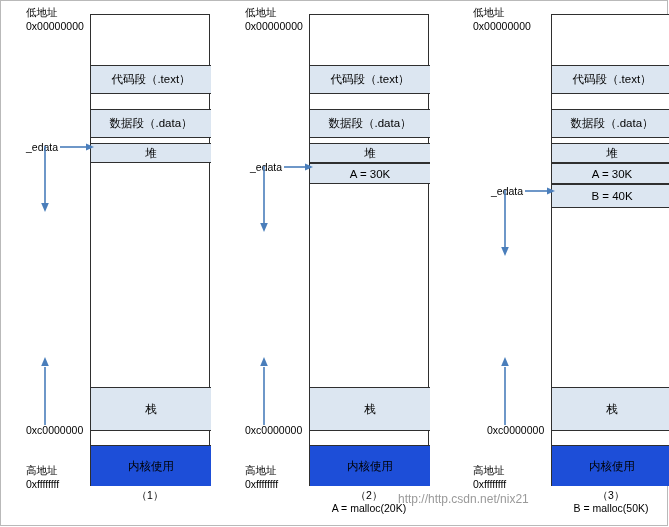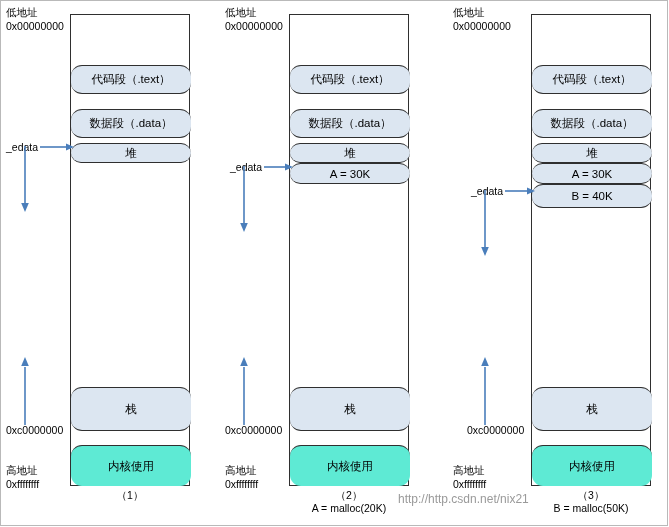--- a/index.html
+++ b/index.html
@@ -20,20 +20,21 @@
     width: 668px;
     height: 526px;
     border: 1px solid #b9b9b9;
     box-sizing: border-box;
   }
   .panel {
     position: absolute;
     top: 0;
     width: 223px;
     height: 486px;
+    margin-left: 20px;
   }
 
   
   .memcol {
     position: absolute;
     border: 1px solid #2f2f2f;
     box-sizing: border-box;
     background: #ffffff;
     width: 120px;
   }
@@ -44,23 +45,22 @@
     box-sizing: border-box;
     border-top: 1px solid #2f2f2f;
     border-bottom: 1px solid #2f2f2f;
     background: #dce6f1;
     font-size: 11.5px;
     color: #000;
     display: flex;
     align-items: center;
     justify-content: center;
     letter-spacing: 0px;
-    border-radius: 11px;
-  }
-  .seg.white { background: #5eead4; }
+  }
+  .seg.white { background: #1d4ed8; }
   .lbl {
     position: absolute;
     font-size: 10.5px;
     color: #000;
     line-height: 12px;
     white-space: nowrap;
   }
   .caption {
     position: absolute;
     font-size: 10.5px;

